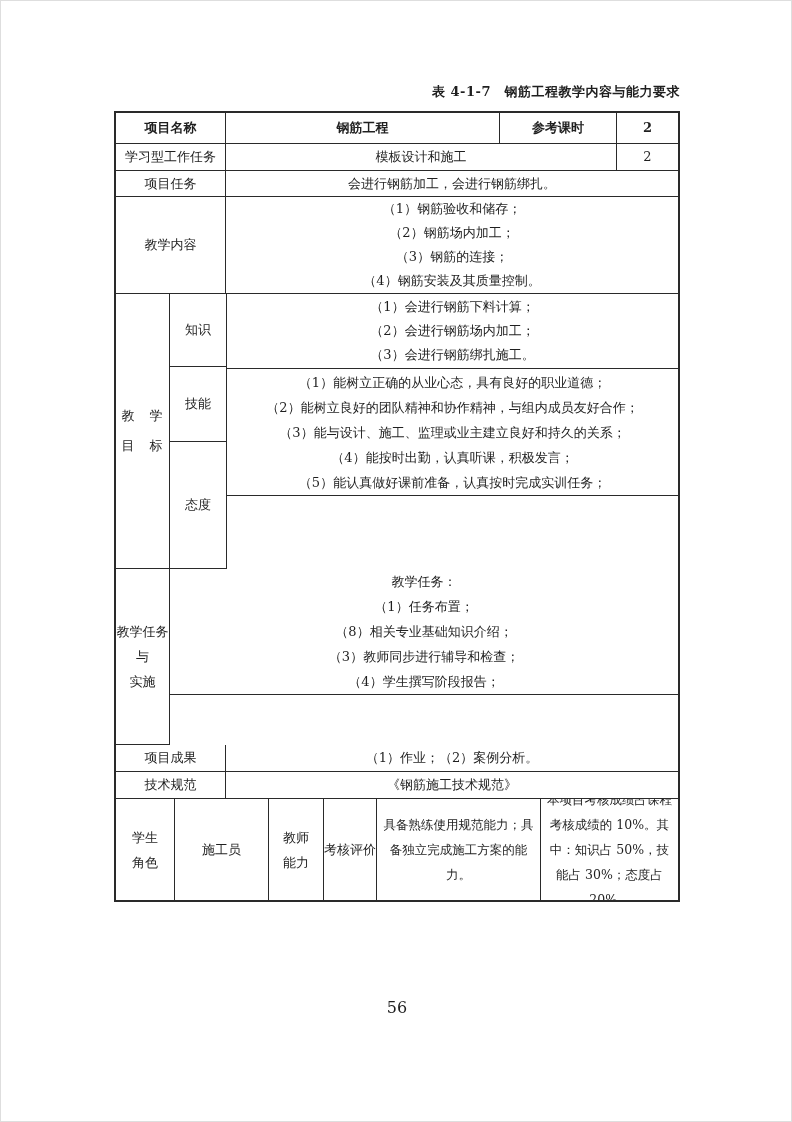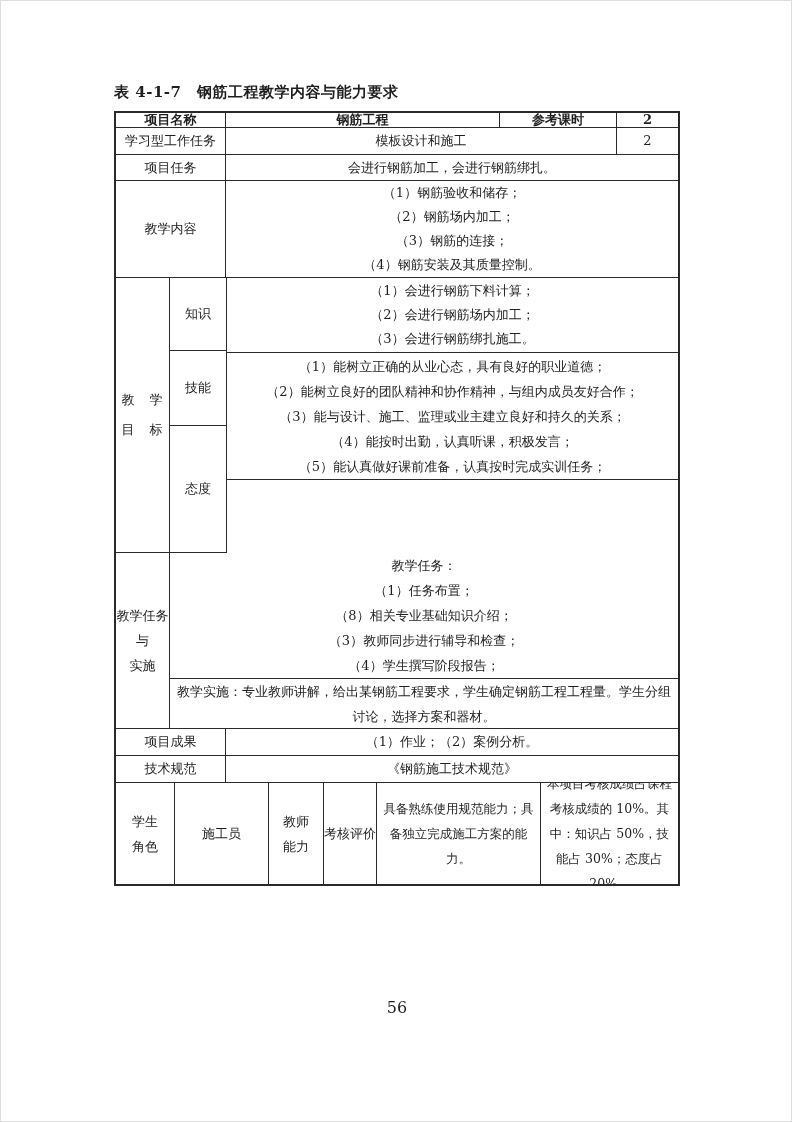--- a/index.html
+++ b/index.html
@@ -9,22 +9,22 @@
     background:#fff;
     box-sizing:border-box;
     border:1px solid #dedede;
     font-family:"DejaVu Serif","Liberation Serif",serif;
     color:#1f1f1f;
     overflow:hidden;
   }
   .doc-title{
     position:absolute;
     left:113px;top:82px;width:566px;
-    text-align:left;
-    font-size:15px;
+    text-align:right;
+    font-size:13px;
     font-weight:bold;
     letter-spacing:0.5px;
   }
   .tbl{
     position:absolute;
     left:113px;top:110px;
     width:566px;
     box-sizing:border-box;
     border:2px solid #2a2a2a;
     font-size:13px;
@@ -62,21 +62,21 @@
 </style>
 </head>
 <body>
 
 <div class="page">
 
   <div class="doc-title">表 4-1-7　钢筋工程教学内容与能力要求</div>
 
   <div class="tbl">
 
-    <div class="row" style="height:15px">
+    <div class="row" style="height:31px">
       <div class="cell bold" style="width:110px">项目名称</div>
       <div class="cell bold" style="width:274px">钢筋工程</div>
       <div class="cell bold" style="width:117px">参考课时</div>
       <div class="cell bold last" style="width:61px">2</div>
     </div>
 
     <div class="row" style="height:27px">
       <div class="cell" style="width:110px">学习型工作任务</div>
       <div class="cell" style="width:391px">模板设计和施工</div>
       <div class="cell last" style="width:61px">2</div>
@@ -130,23 +130,20 @@
         <span class="ln">实施</span>
       </div>
       <div class="vstack" style="width:508px">
         <div class="cell last lh25" style="width:508px;height:126px">
           <span class="ln">教学任务：</span>
           <span class="ln">（1）任务布置；</span>
           <span class="ln">（8）相关专业基础知识介绍；</span>
           <span class="ln">（3）教师同步进行辅导和检查；</span>
           <span class="ln">（4）学生撰写阶段报告；</span>
         </div>
-        <div class="cell last" style="width:508px;height:50px">
-          <span class="wrap">教学实施：专业教师讲解，给出某钢筋工程要求，学生确定钢筋工程工程量。学生分组讨论，选择方案和器材。</span>
-        </div>
       </div>
     </div>
 
     <div class="row" style="height:27px">
       <div class="cell" style="width:110px">项目成果</div>
       <div class="cell last" style="width:452px">（1）作业；（2）案例分析。</div>
     </div>
 
     <div class="row" style="height:27px">
       <div class="cell" style="width:110px">技术规范</div>

